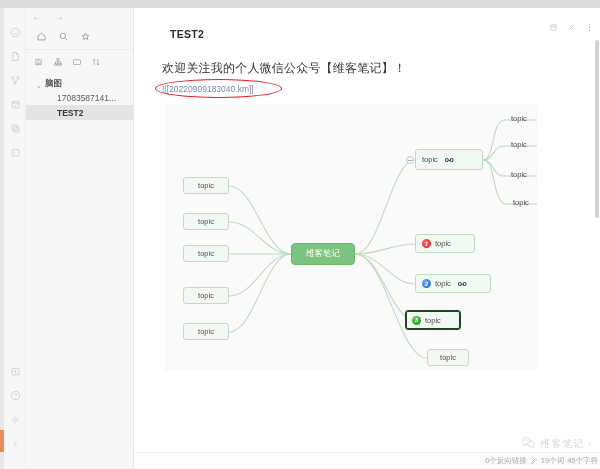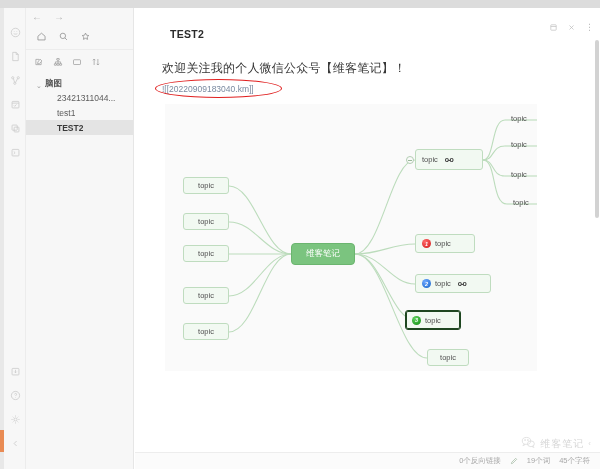--- a/index.html
+++ b/index.html
@@ -205,21 +205,21 @@
     background: #d2d2d2; border-radius: 2px;
   }
 
   
   .statusbar {
     position: absolute; left: 135px; bottom: 0;
     width: 465px; height: 17px;
     background: #fbfbfb;
     border-top: 1px solid #ededed;
     display: flex; align-items: center; justify-content: flex-end;
-    gap: 9px; padding-right: 10px;
+    gap: 3px; padding-right: 2px;
     font-size: 7.5px; color: #a8a8a8;
   }
   .statusbar .sb-icon { color: #9fb89f; display:flex; align-items:center; }
 </style>
 </head>
 <body>
 
 <div class="app">
 
   <div class="outer-top"></div>
@@ -354,25 +354,21 @@
     </div>
 
     <div class="tree">
       <div>
           <div class="tree-row lvl1 bold-label">
             <span class="caret">⌄</span>
             <span class="tree-label">脑图</span>
           </div>
           <div class="tree-row lvl2">
             <span class="caret"></span>
-            <span class="tree-label">23421311044...</span>
-          </div>
-          <div class="tree-row lvl2">
-            <span class="caret"></span>
-            <span class="tree-label">test1</span>
+            <span class="tree-label">17083587141...</span>
           </div>
           <div class="tree-row lvl2 selected">
             <span class="caret"></span>
             <span class="tree-label">TEST2</span>
           </div>
         </div>
     </div>
   </div>
 
   <div class="main">

